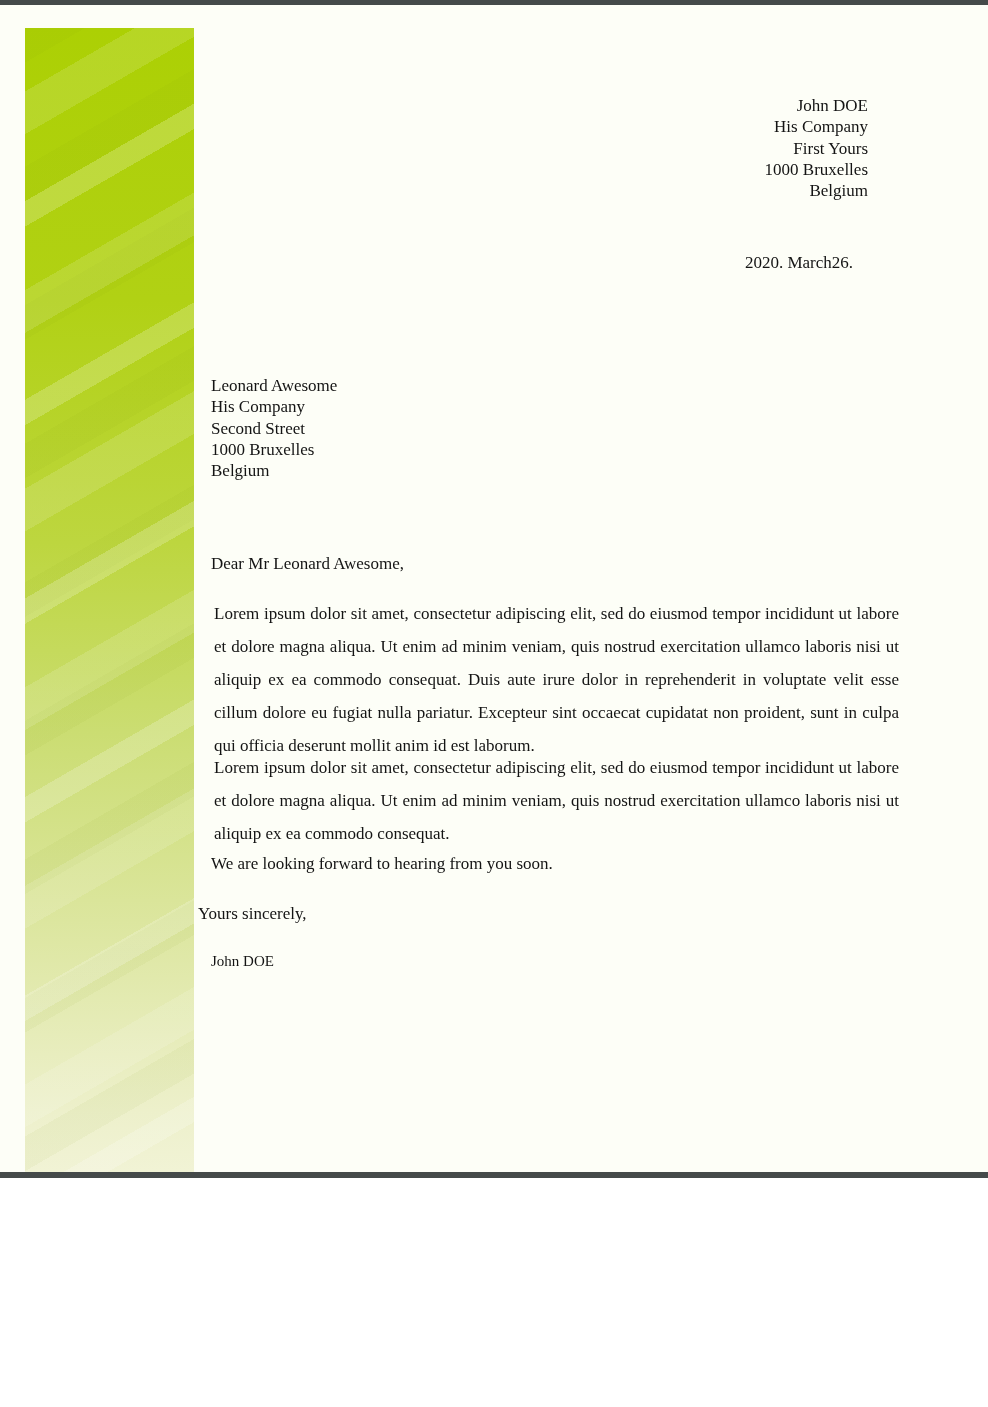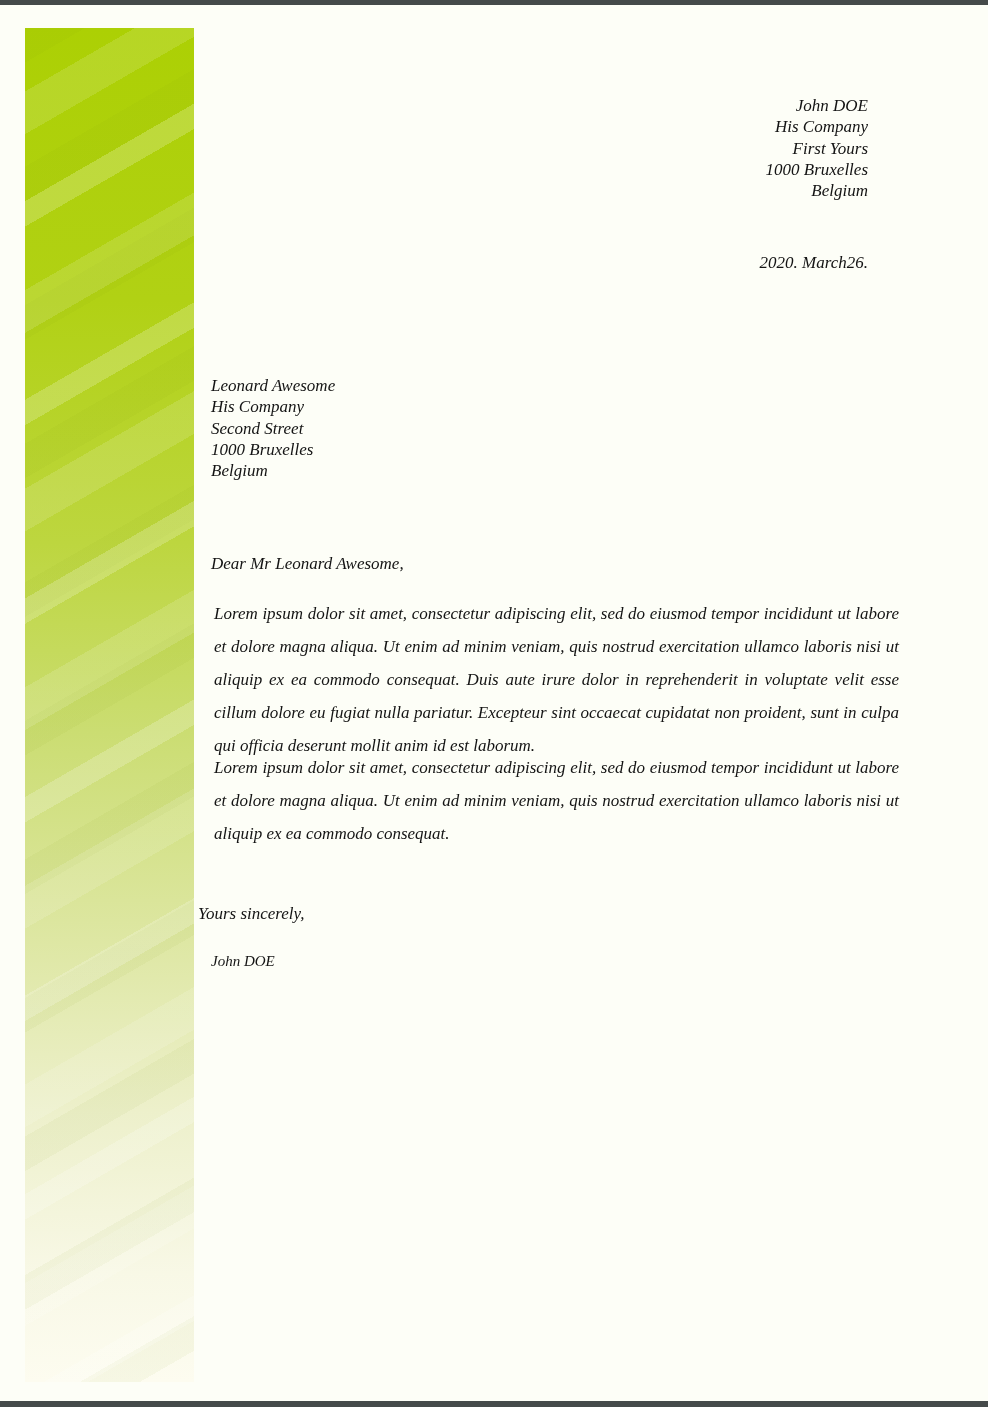--- a/index.html
+++ b/index.html
@@ -3,26 +3,25 @@
 <meta charset="utf-8">
 <style>
   html, body {
     margin: 0;
     padding: 0;
     background: #ffffff;
   }
   .page {
     position: relative;
     width: 988px;
-    height: 1407px;
+    height: 1178px;
     background: var(--page-bg, #fdfef7);
     overflow: hidden;
     font-family: "Liberation Serif", "DejaVu Serif", serif;
     color: var(--text-color, #141414);
-    font-style: italic;
   }
   .rule {
     position: absolute;
     left: 0;
     width: 100%;
     background: var(--rule-color, #454a4a);
   }
   .rule-top { top: 0; height: 5px; }
   .rule-bottom { bottom: 0; height: 6px; }
 
@@ -61,21 +60,21 @@
   .block { position: absolute; font-size: 17px; text-align: right; }
 
   .sender-address {
     top: 95px;
     right: 120px;
     text-align: right;
     line-height: 21.3px;
   }
   .date-line {
     top: 252px;
-    right: 120px;
+    right: 135px;
     text-align: right;
     line-height: 21.3px;
   }
   .recipient-address {
     top: 375px;
     left: 211px;
     text-align: left;
     line-height: 21.3px;
   }
   .salutation {
@@ -121,20 +120,21 @@
     <div>1000 Bruxelles</div>
     <div>Belgium</div>
   </div>
 
   <div class="block salutation">Dear Mr Leonard Awesome,</div>
 
   <div class="block paragraph paragraph-1">Lorem ipsum dolor sit amet, consectetur adipiscing elit, sed do eiusmod tempor incididunt ut labore et dolore magna aliqua. Ut enim ad minim veniam, quis nostrud exercitation ullamco laboris nisi ut aliquip ex ea commodo consequat. Duis aute irure dolor in reprehenderit in voluptate velit esse cillum dolore eu fugiat nulla pariatur. Excepteur sint occaecat cupidatat non proident, sunt in culpa qui officia deserunt mollit anim id est laborum.</div>
 
   <div class="block paragraph paragraph-2">Lorem ipsum dolor sit amet, consectetur adipiscing elit, sed do eiusmod tempor incididunt ut labore et dolore magna aliqua. Ut enim ad minim veniam, quis nostrud exercitation ullamco laboris nisi ut aliquip ex ea commodo consequat.</div>
 
+  <div class="block closing-line">We are looking forward to hearing from you soon.</div>
 
   <div class="block valediction">Yours sincerely,</div>
 
   <div class="block signature">John DOE</div>
 
   <div class="rule rule-bottom"></div>
 
 </div>
 
 </body></html>

